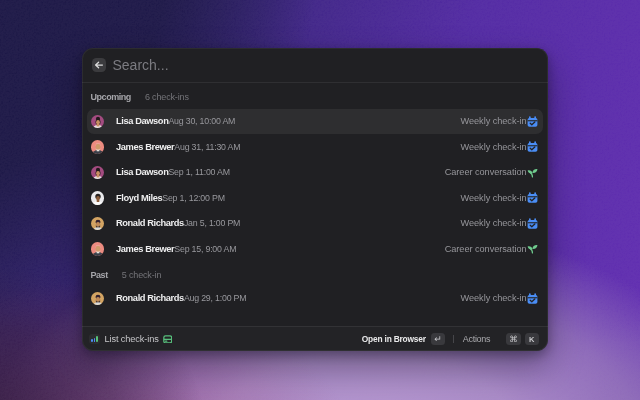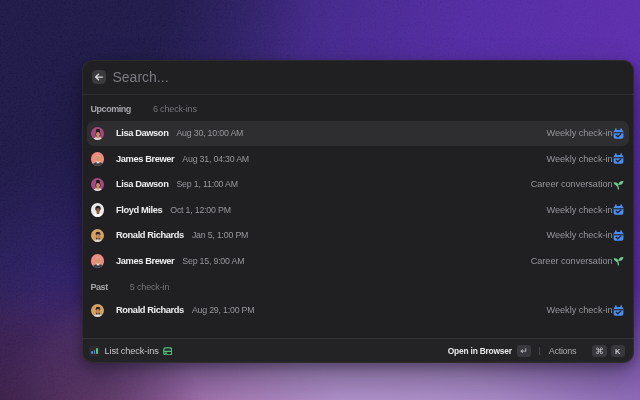--- a/index.html
+++ b/index.html
@@ -13,21 +13,21 @@
       radial-gradient(430px 280px at 14% 114%, rgba(152,54,108,0.55) 0%, rgba(152,54,108,0.0) 62%),
       radial-gradient(590px 350px at 57% 112%, rgba(186,154,213,1) 0%, rgba(172,140,202,0.97) 27%, rgba(150,116,188,0.8) 47%, rgba(130,95,170,0.0) 65%),
       radial-gradient(280px 190px at 105% 108%, rgba(128,94,165,0.5) 0%, rgba(128,94,165,0.0) 60%),
       radial-gradient(580px 540px at -10% -10%, #141040 0%, rgba(19,15,62,0.92) 40%, rgba(19,15,62,0.0) 66%),
       linear-gradient(108deg, #1d1450 0%, #331d7a 32%, #4d23a2 62%, #5e27b2 100%);
   }
   .noise { position:absolute; inset:0; opacity:0.05; pointer-events:none; }
 
   .window {
     will-change: transform;
-    position:absolute; left:82px; top:60px; width:552px; height:303px;
+    position:absolute; left:82px; top:48px; width:466px; height:303px;
     background:#202023;
     border-radius:11px;
     box-shadow: 0 16px 34px rgba(8,4,18,0.38), 0 4px 12px rgba(8,4,18,0.3), inset 0 0 0 1px rgba(255,255,255,0.055);
     display:flex; flex-direction:column;
   }
 
   
   .searchbar { height:34px; display:flex; align-items:center; padding:0 10px 0 9.5px; flex:none; }
   .back-btn {
     width:14px; height:14px; border:none; border-radius:4.5px; background:#3b3b3e;
@@ -40,35 +40,34 @@
     font-size:14px; color:#e8e8e8; caret-color:#e8e8e8;
   }
   .search-input::placeholder { color:#7b7b81; opacity:1; }
   .hdivider { height:1px; background:rgba(255,255,255,0.07); flex:none; }
 
   
   .list { flex:1; padding:0 5px; overflow:hidden; }
   .section-header {
     height:25.5px; display:flex; align-items:center; padding:3px 3.5px 0 3.5px;
     font-size:9px;
-    gap:8px;
   }
   .section-header .sec-label { color:#a5a5aa; font-weight:700; letter-spacing:-0.45px; }
   .section-header .sec-count { color:#747479; font-weight:500; letter-spacing:-0.15px; margin-left:14px; }
   .section-header.past { height:24px; padding-top:2px;text-align:center; }
 
   .row {
     height:25.5px; border-radius:7px; display:flex; align-items:center;
     padding:0 5.5px 0 3.5px; cursor:default;
   }
   .row.selected { background:rgba(255,255,255,0.062); }
   .avatar { width:13.5px; height:13.5px; border-radius:50%; overflow:hidden; flex:none; }
   .avatar svg { display:block; }
   .row .name { margin-left:4px; font-size:9.3px; letter-spacing:-0.4px; font-weight:700; color:#eeeeef; white-space:nowrap;padding-left:8px; }
-  .row .datetime { margin-left:8px; font-size:8.8px; letter-spacing:-0.2px; font-weight:400; color:#98989d; white-space:nowrap; }
+  .row .datetime { font-size:8.8px; letter-spacing:-0.2px; font-weight:400; color:#98989d; white-space:nowrap; }
   .row .spacer { flex:1; }
   .row .type { font-size:9.2px; letter-spacing:-0.05px; color:#96969b; white-space:nowrap; }
   .type-icon { width:11px; height:11px; flex:none; display:flex; align-items:center; justify-content:center; }
 
   
   .footer {
     height:25px; flex:none; display:flex; align-items:center;
     border-top:1px solid rgba(255,255,255,0.07);
     background:rgba(255,255,255,0.015);
     border-radius:0 0 11px 11px;
@@ -199,21 +198,21 @@
           </span>
       </div>
 
       <div class="row">
         <span class="avatar">
             <svg width="14" height="14" viewBox="0 0 14 14">
               <use href="#av-james"></use>
             </svg>
           </span>
         <span class="name">James Brewer</span>
-        <span class="datetime">Aug 31, 04:30 AM</span>
+        <span class="datetime">Aug 31, 11:30 AM</span>
         <span class="spacer"></span>
         <span class="type">Weekly check-in</span>
         <span class="type-icon">
             <svg width="11.3" height="11" viewBox="0 0 11 11">
               <use href="#ic-calcheck"></use>
             </svg>
           </span>
       </div>
 
       <div class="row">
@@ -233,21 +232,21 @@
           </span>
       </div>
 
       <div class="row">
         <span class="avatar">
             <svg width="14" height="14" viewBox="0 0 14 14">
               <use href="#av-floyd"></use>
             </svg>
           </span>
         <span class="name">Floyd Miles</span>
-        <span class="datetime">Oct 1, 12:00 PM</span>
+        <span class="datetime">Sep 1, 12:00 PM</span>
         <span class="spacer"></span>
         <span class="type">Weekly check-in</span>
         <span class="type-icon">
             <svg width="11.3" height="11" viewBox="0 0 11 11">
               <use href="#ic-calcheck"></use>
             </svg>
           </span>
       </div>
 
       <div class="row">

